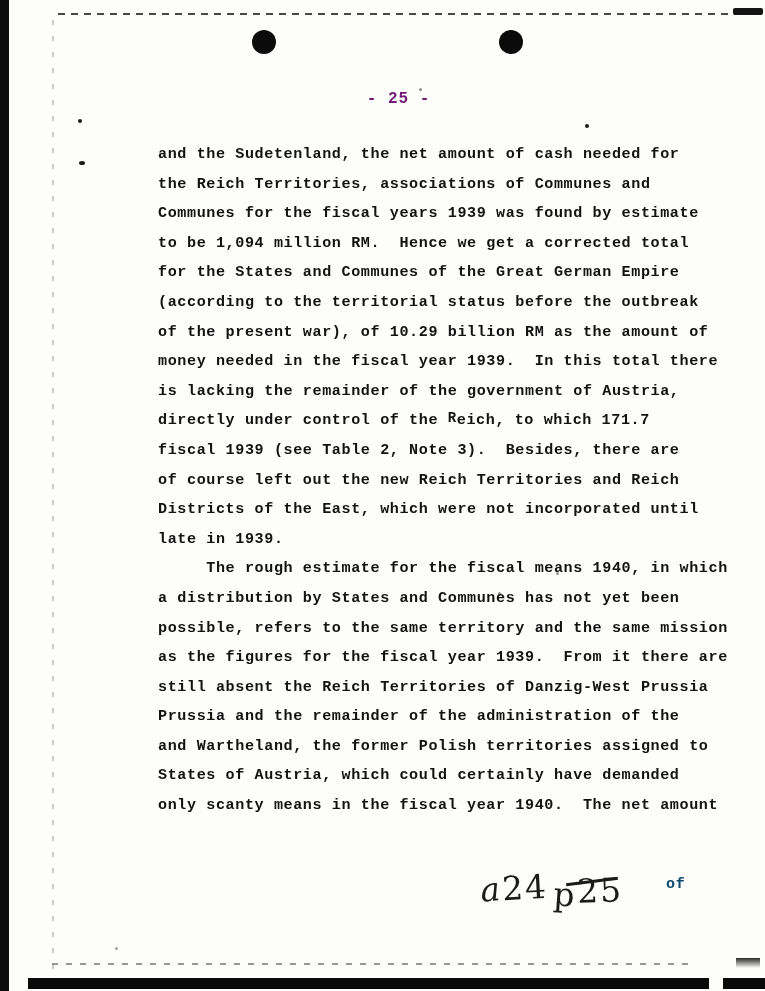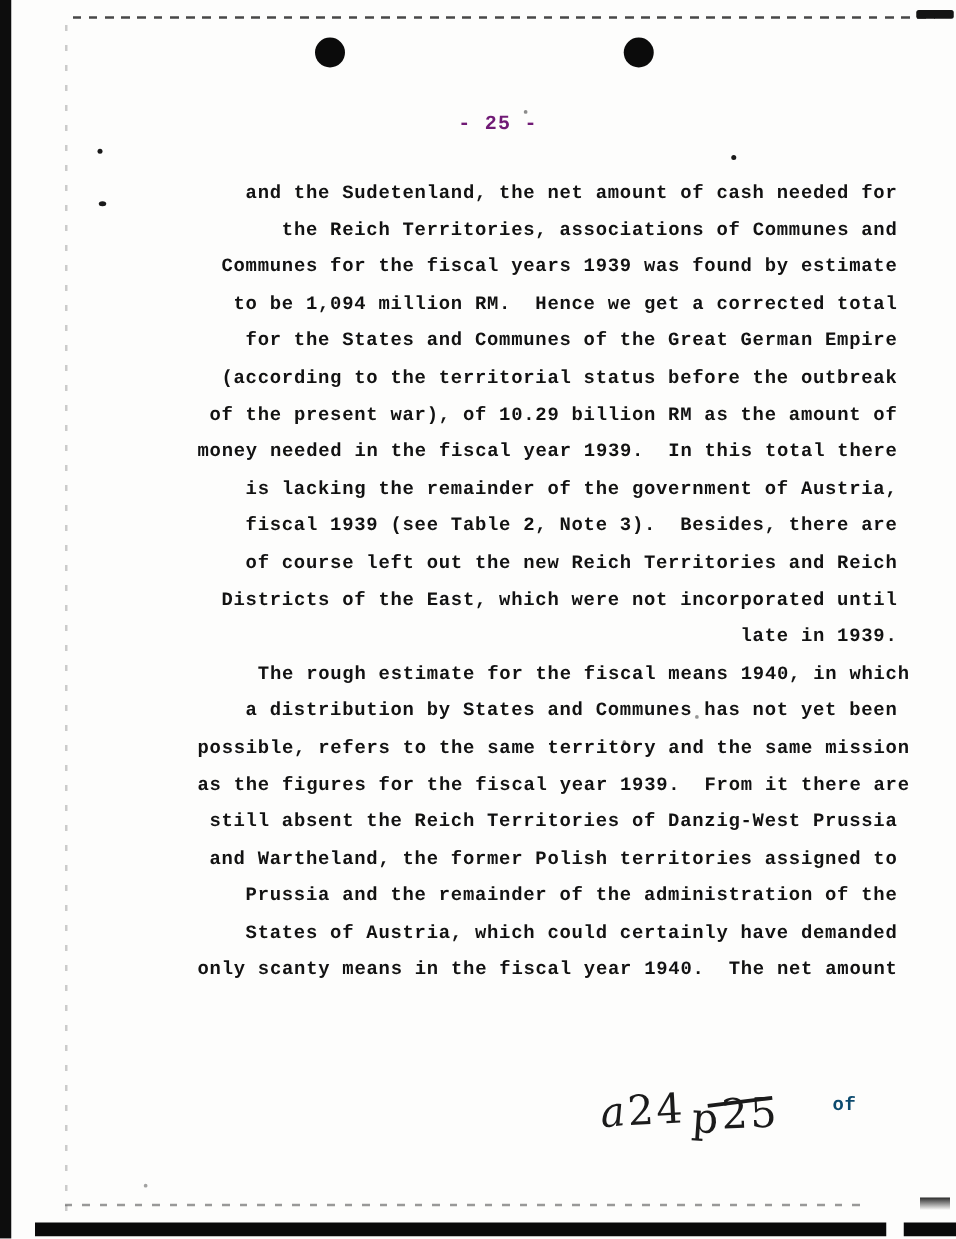--- a/index.html
+++ b/index.html
@@ -122,21 +122,20 @@
   }
 
   .line {
     height: 29.6px;
     font-size: 15.1px;
     line-height: 29.6px;
     font-weight: bold;
     letter-spacing: 0.6px;
     color: #121212;
     white-space: pre;
-    text-align: right;
   }
 
   
   .raised {
     display: inline-block;
     transform: translateY(-2.5px);
     font-size: 14px;
   }
 
   
@@ -212,31 +211,32 @@
   <div class="body-text" id="body-text">
       <div class="line">and the Sudetenland, the net amount of cash needed for</div>
       <div class="line">the Reich Territories, associations of Communes and</div>
       <div class="line">Communes for the fiscal years 1939 was found by estimate</div>
       <div class="line">to be 1,094 million RM.  Hence we get a corrected total</div>
       <div class="line">for the States and Communes of the Great German Empire</div>
       <div class="line">(according to the territorial status before the outbreak</div>
       <div class="line">of the present war), of 10.29 billion RM as the amount of</div>
       <div class="line">money needed in the fiscal year 1939.  In this total there</div>
       <div class="line">is lacking the remainder of the government of Austria,</div>
+      <div class="line">directly under control of the <span class="raised">R</span>eich, to which 171.7</div>
       <div class="line">fiscal 1939 (see Table 2, Note 3).  Besides, there are</div>
       <div class="line">of course left out the new Reich Territories and Reich</div>
       <div class="line">Districts of the East, which were not incorporated until</div>
       <div class="line">late in 1939.</div>
       <div class="line">     The rough estimate for the fiscal means 1940, in which</div>
       <div class="line">a distribution by States and Communes has not yet been</div>
       <div class="line">possible, refers to the same territory and the same mission</div>
       <div class="line">as the figures for the fiscal year 1939.  From it there are</div>
       <div class="line">still absent the Reich Territories of Danzig-West Prussia</div>
+      <div class="line">Prussia and the remainder of the administration of the</div>
       <div class="line">and Wartheland, the former Polish territories assigned to</div>
-      <div class="line">Prussia and the remainder of the administration of the</div>
       <div class="line">States of Austria, which could certainly have demanded</div>
       <div class="line">only scanty means in the fiscal year 1940.  The net amount</div>
     </div>
 
   <div class="handwriting">
     <span class="hw-a">a</span><span class="hw-n">24</span><span class="hw-p">p</span><span class="hw-n2">25</span>
   </div>
   <div class="hw-strike"></div>
 
   <div class="trailing-of">of</div>

